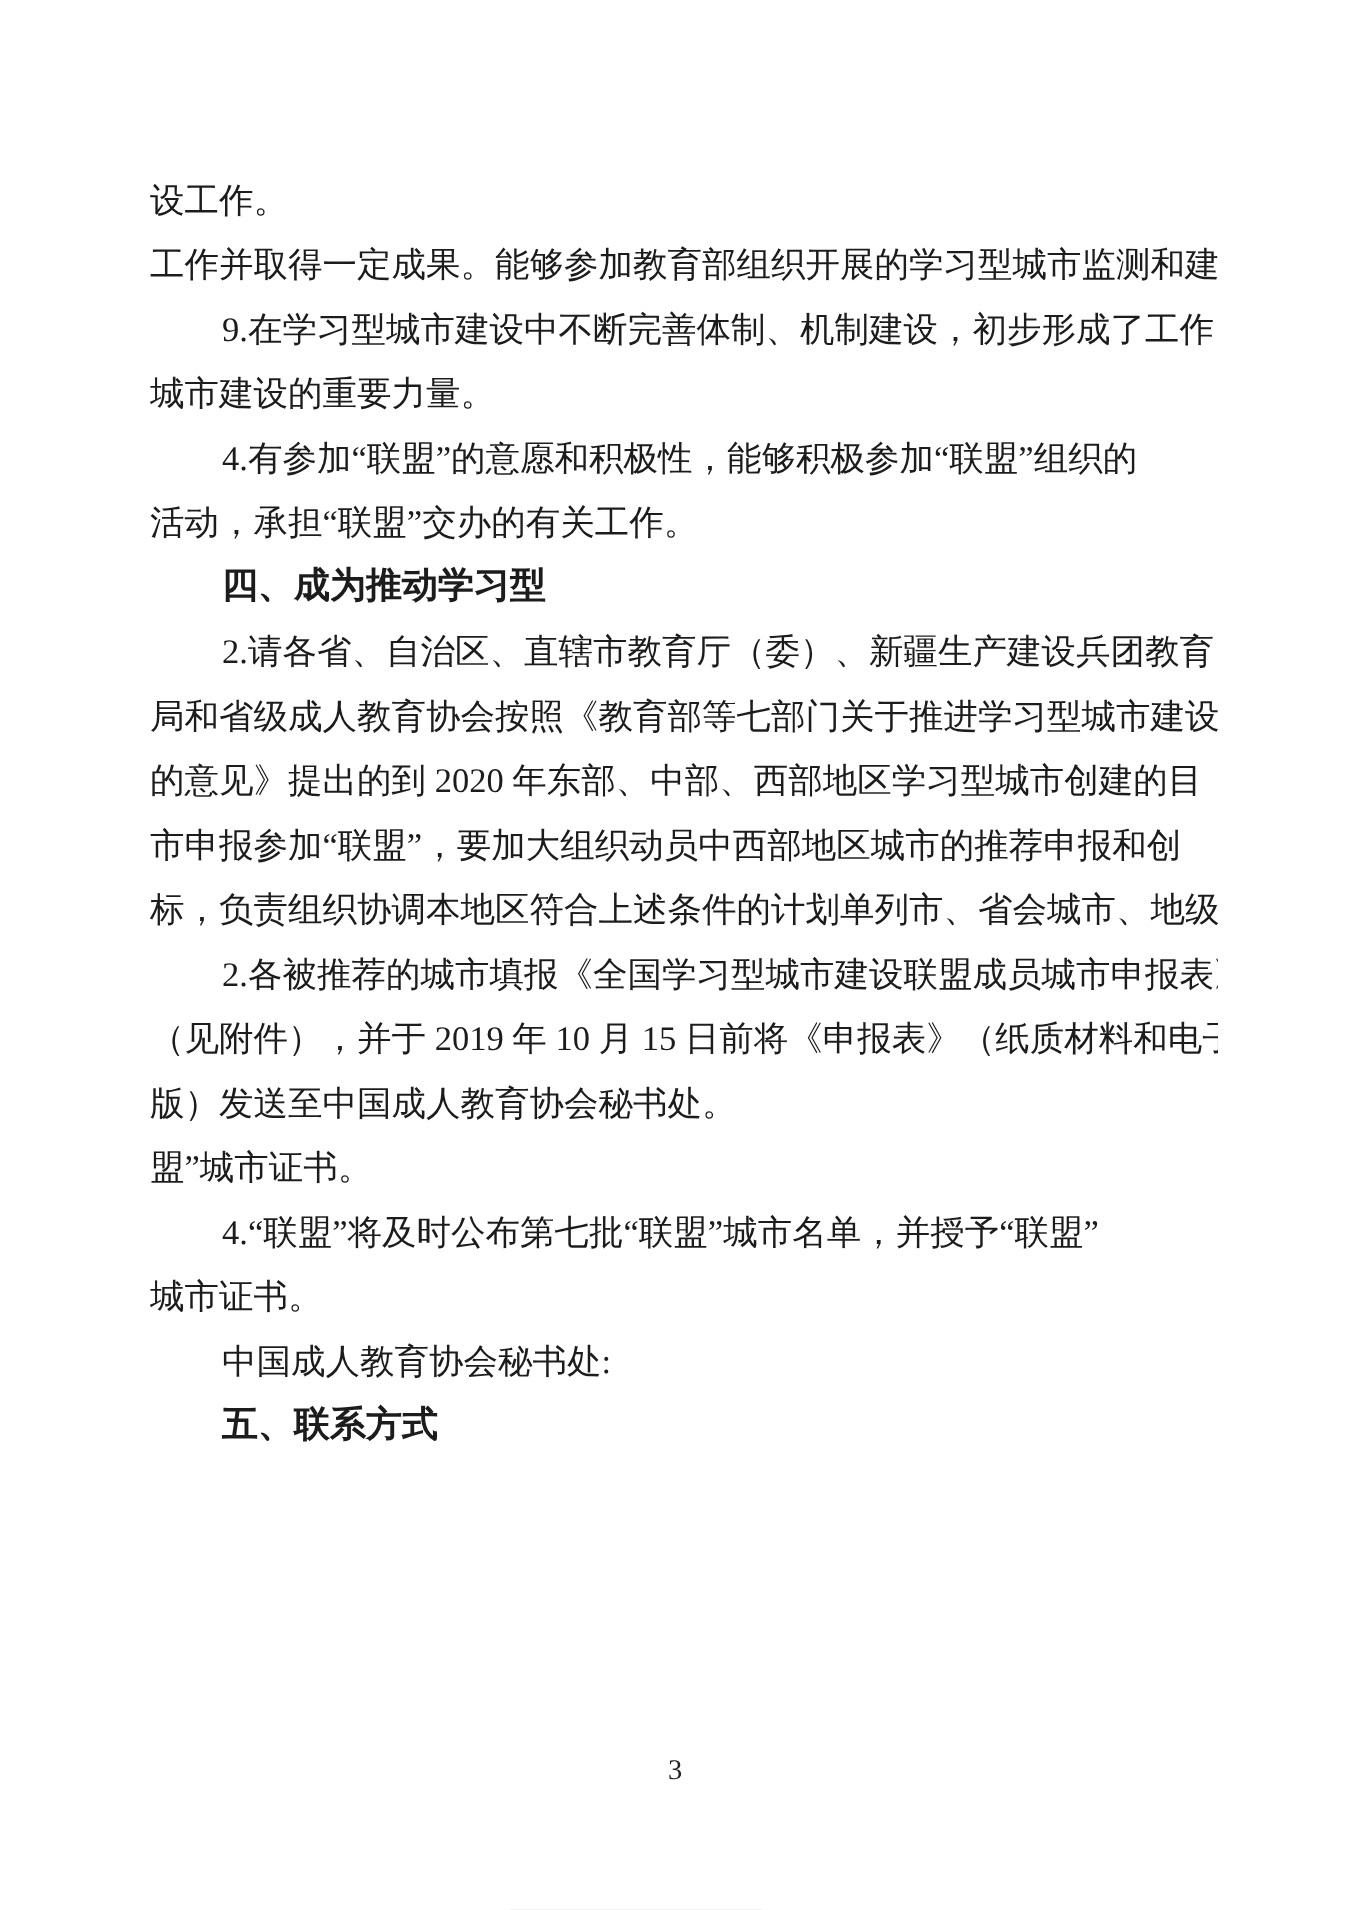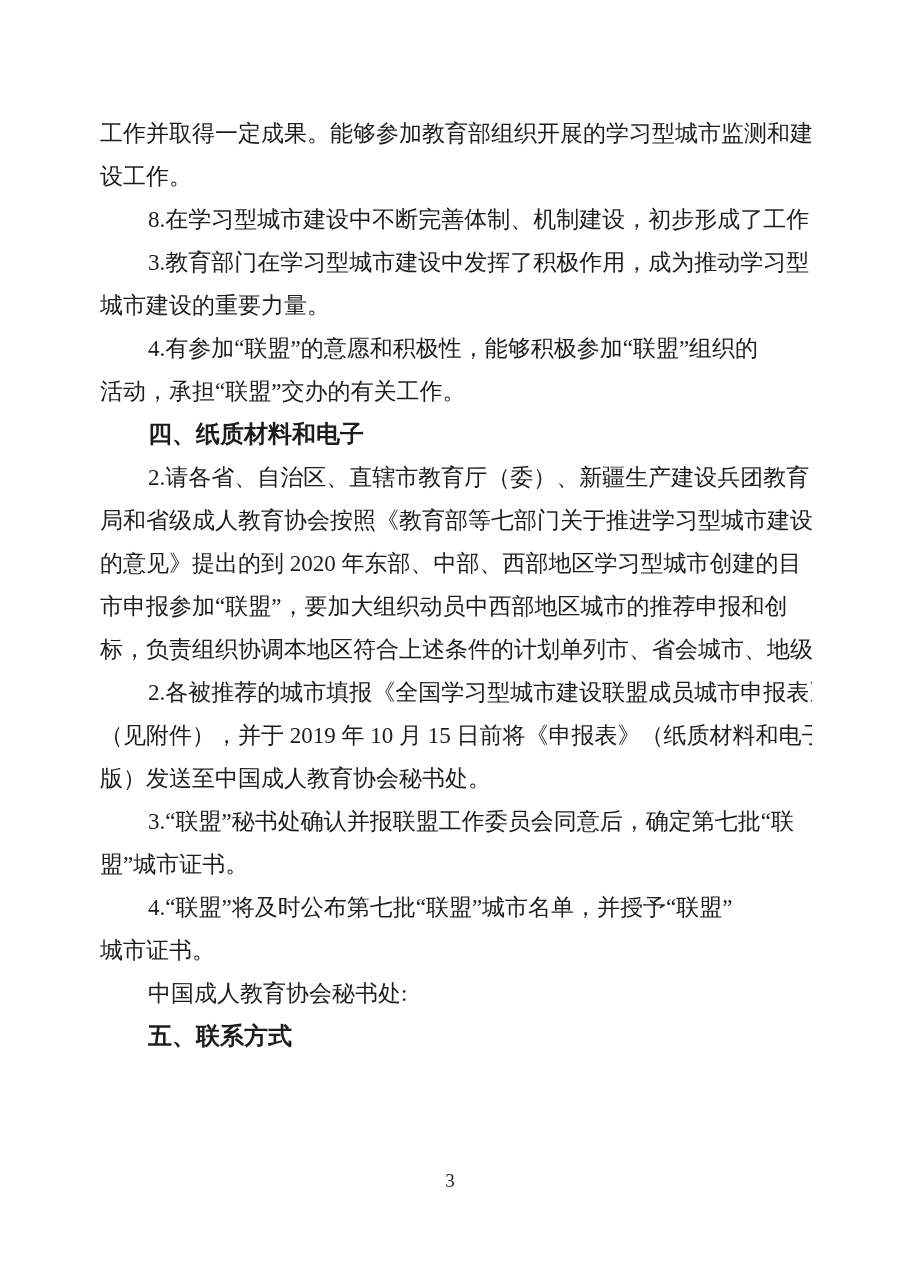--- a/index.html
+++ b/index.html
@@ -46,51 +46,49 @@
     font-size: 19px;
     color: #222222;
   }
 </style>
 </head>
 <body>
 
 <div class="page">
   <div class="content" id="doc-content">
       <div class="block paragraph">
+        <div class="line">设工作。</div>
         <div class="line">工作并取得一定成果。能够参加教育部组织开展的学习型城市监测和建</div>
-        <div class="line">设工作。</div>
       </div>
       <div class="block paragraph">
-        <div class="line indent">8.在学习型城市建设中不断完善体制、机制建设，初步形成了工作</div>
+        <div class="line indent">9.在学习型城市建设中不断完善体制、机制建设，初步形成了工作</div>
       </div>
       <div class="block paragraph">
-        <div class="line indent">3.教育部门在学习型城市建设中发挥了积极作用，成为推动学习型</div>
         <div class="line">城市建设的重要力量。</div>
       </div>
       <div class="block paragraph">
         <div class="line indent">4.有参加“联盟”的意愿和积极性，能够积极参加“联盟”组织的</div>
         <div class="line">活动，承担“联盟”交办的有关工作。</div>
       </div>
       <div class="block heading">
-        <div class="line indent">四、纸质材料和电子</div>
+        <div class="line indent">四、成为推动学习型</div>
       </div>
       <div class="block paragraph">
         <div class="line indent">2.请各省、自治区、直辖市教育厅（委）、新疆生产建设兵团教育</div>
         <div class="line">局和省级成人教育协会按照《教育部等七部门关于推进学习型城市建设</div>
         <div class="line">的意见》提出的到 2020 年东部、中部、西部地区学习型城市创建的目</div>
         <div class="line">市申报参加“联盟”，要加大组织动员中西部地区城市的推荐申报和创</div>
         <div class="line">标，负责组织协调本地区符合上述条件的计划单列市、省会城市、地级</div>
       </div>
       <div class="block paragraph">
         <div class="line indent">2.各被推荐的城市填报《全国学习型城市建设联盟成员城市申报表》</div>
         <div class="line">（见附件），并于 2019 年 10 月 15 日前将《申报表》（纸质材料和电子</div>
         <div class="line">版）发送至中国成人教育协会秘书处。</div>
       </div>
       <div class="block paragraph">
-        <div class="line indent">3.“联盟”秘书处确认并报联盟工作委员会同意后，确定第七批“联</div>
         <div class="line">盟”城市证书。</div>
       </div>
       <div class="block paragraph">
         <div class="line indent">4.“联盟”将及时公布第七批“联盟”城市名单，并授予“联盟”</div>
         <div class="line">城市证书。</div>
       </div>
       <div class="block paragraph">
         <div class="line indent">中国成人教育协会秘书处:</div>
       </div>
       <div class="block heading">

